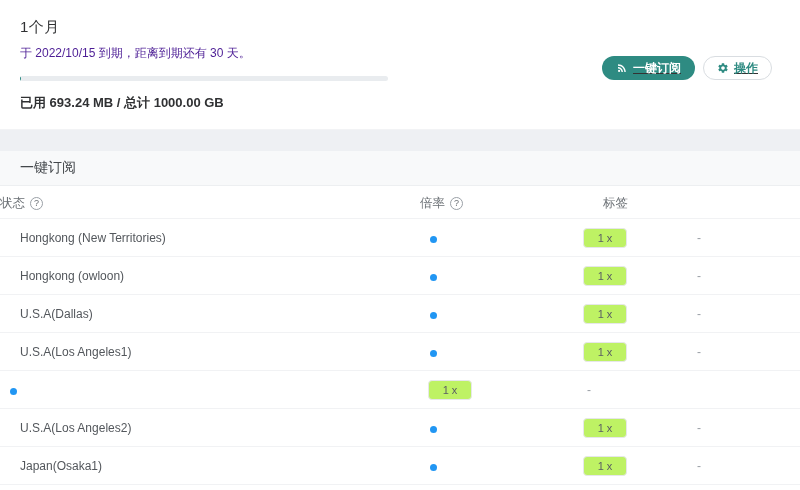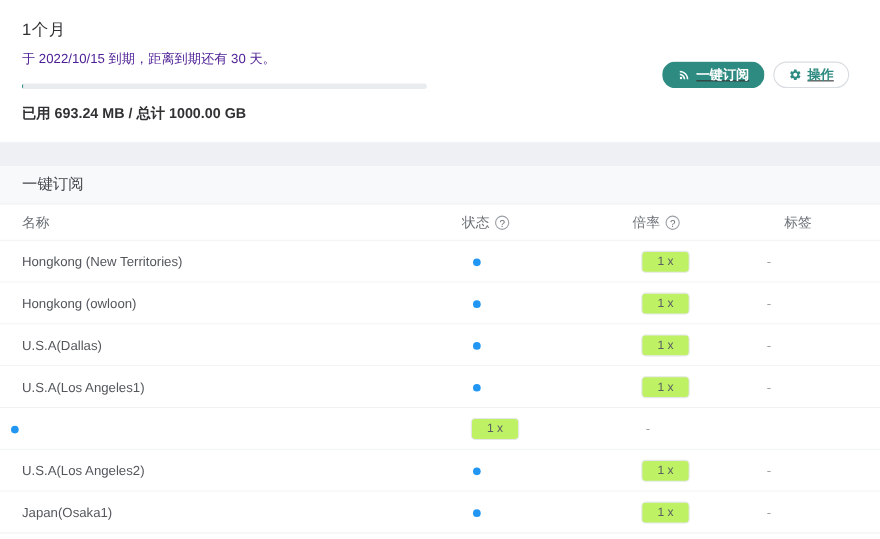--- a/index.html
+++ b/index.html
@@ -191,23 +191,20 @@
 <div class="gap-band"></div>
 
 <div class="node-card">
   <div class="section-header">
     <span class="section-title">一键订阅</span>
   </div>
 
   <div class="node-table">
 
     <div class="t-row t-head">
-      <div class="t-cell c-name">
-        <span class="head-label">名称</span>
-      </div>
       <div class="t-cell c-status">
         <span class="head-label">
           <span>状态</span>
           <span class="help-icon">?</span>
         </span>
       </div>
       <div class="t-cell c-rate">
         <span class="head-label">
           <span>倍率</span>
           <span class="help-icon">?</span>

